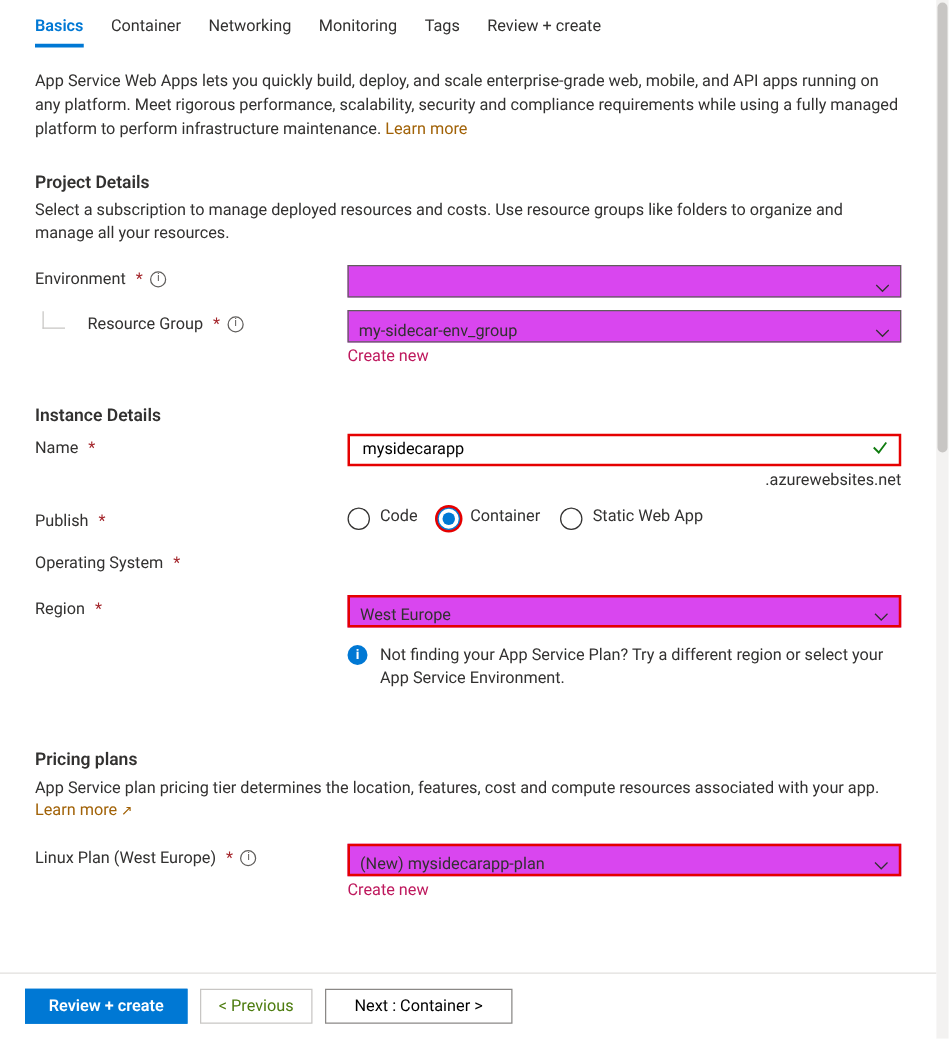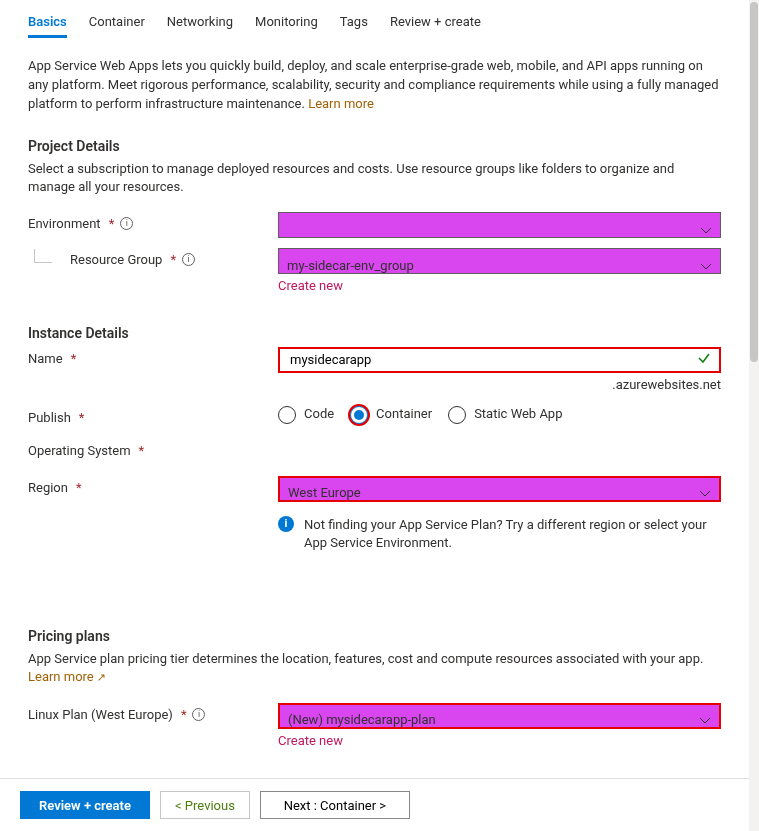--- a/index.html
+++ b/index.html
@@ -253,21 +253,21 @@
                 <path d="M1 3 L6 8 L11 3" stroke="#323130" stroke-width="1" fill="none"></path>
               </svg></span>
         </div>
         <div class="hint">
           <span class="info-icon-blue">i</span>
           <span>Not finding your App Service Plan? Try a different region or select your App Service Environment.</span>
         </div>
       </div>
     </div>
 
-    <h3 class="section" style="margin-top:76px">Pricing plans</h3>
+    <h3 class="section" style="margin-top:48px">Pricing plans</h3>
     <div class="section-desc">
       <span>App Service plan pricing tier determines the location, features, cost and compute resources associated with your app. </span><span class="link ext">Learn more</span>
     </div>
 
     <div class="row">
       <div class="label-col">
         <span>Linux Plan (West Europe)</span>
         <span class="req">*</span>
         <span class="info-icon">i</span>
       </div>

